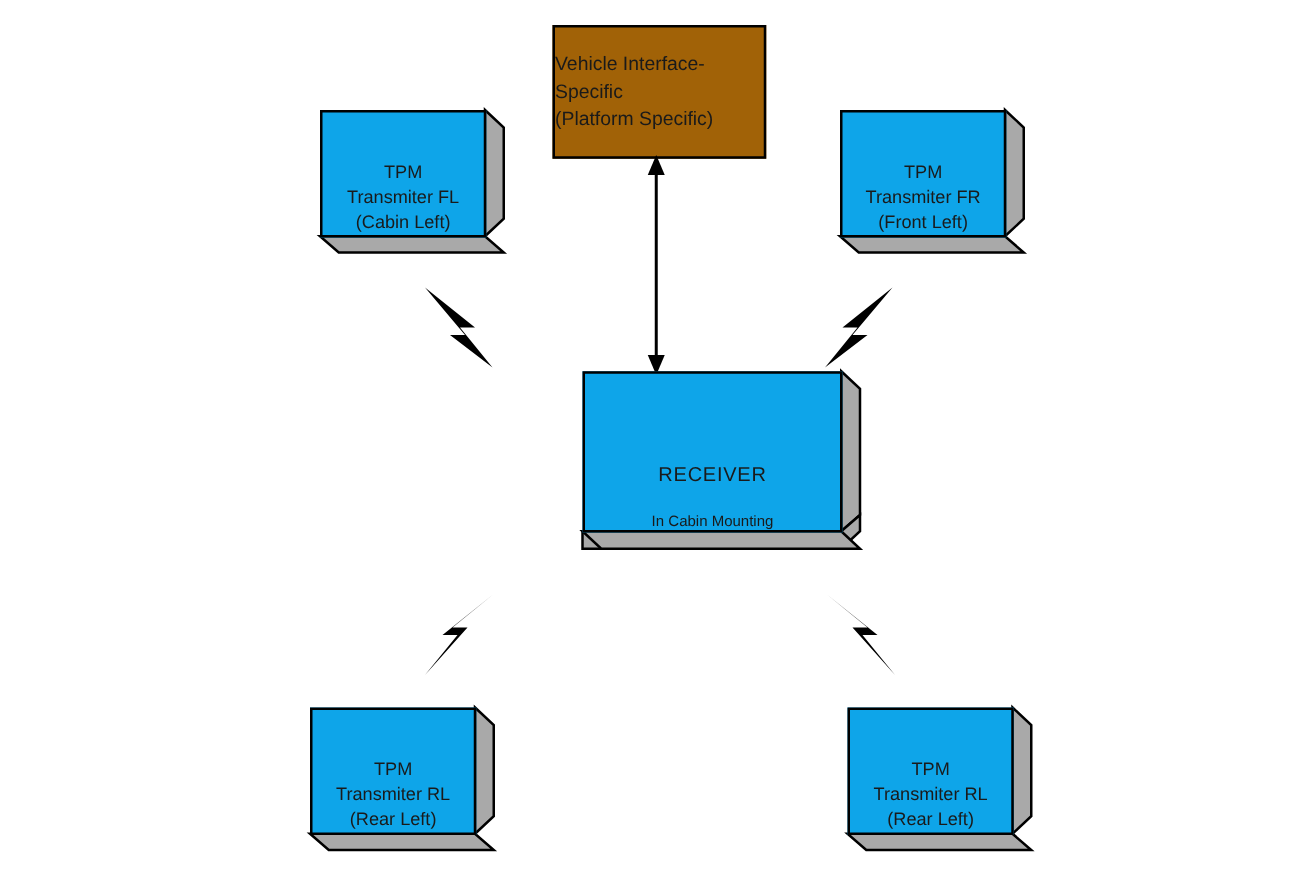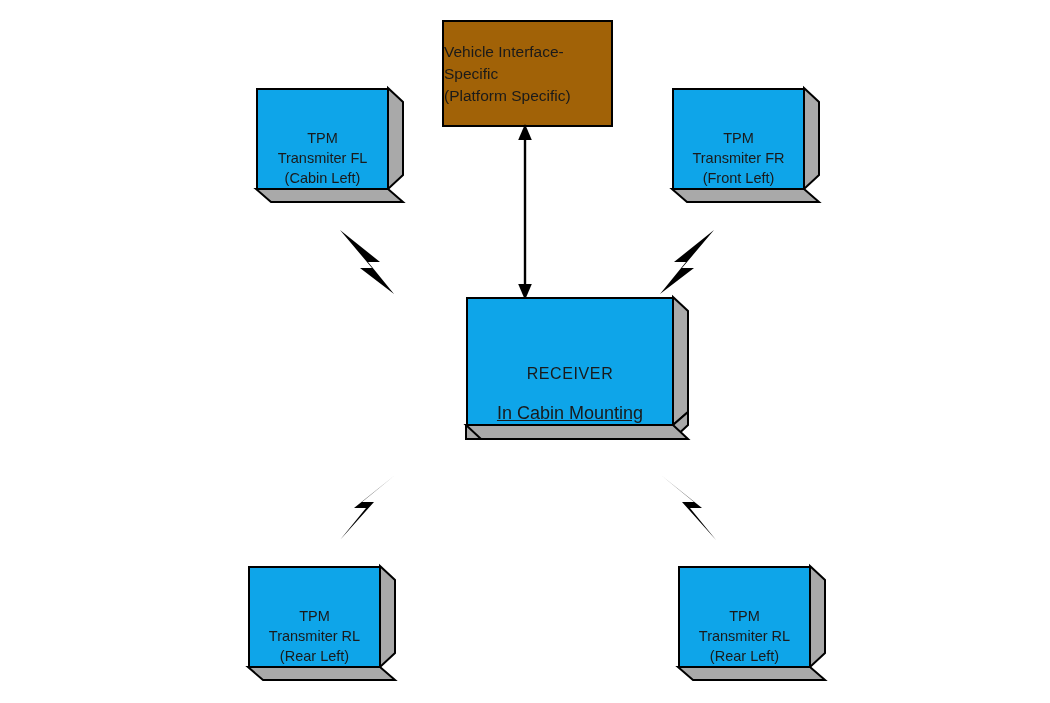--- a/index.html
+++ b/index.html
@@ -109,21 +109,21 @@
     <svg class="svg-shape" width="222" height="142" viewBox="0 0 222 142">
 
       <polygon points="207,0 222,14 222,115 207,128" fill="#a9a9a9" stroke="#000000" stroke-width="2"></polygon>
 
       <polygon points="0,128 207,128 222,115 222,128 207,142 0,142" fill="#a9a9a9" stroke="#000000" stroke-width="2"></polygon>
 
       <polygon points="0,128 207,128 222,142 15,142" fill="#a9a9a9" stroke="#000000" stroke-width="2"></polygon>
     </svg>
     <div class="face" style="width:208px; height:129px;">
       <div class="recv-title" style="font-size:16px;">RECEIVER</div>
-      <div class="recv-sub" style="font-size:18px;text-decoration:underline;">In Cabin Mounting</div>
+      <div class="recv-sub" style="font-size:12px;">In Cabin Mounting</div>
     </div>
   </div>
 
   <div class="box3d" style="left:256px; top:88px; width:147px; height:114px;">
     <svg class="svg-shape" width="147" height="114" viewBox="0 0 147 114">
       <polygon points="132,0 147,14 147,87 132,101" fill="#a9a9a9" stroke="#000000" stroke-width="2"></polygon>
       <polygon points="0,101 132,101 147,114 15,114" fill="#a9a9a9" stroke="#000000" stroke-width="2"></polygon>
     </svg>
     <div class="face" style="width:133px; height:102px; font-size:14.5px;">
       <div class="label-line">TPM</div>

